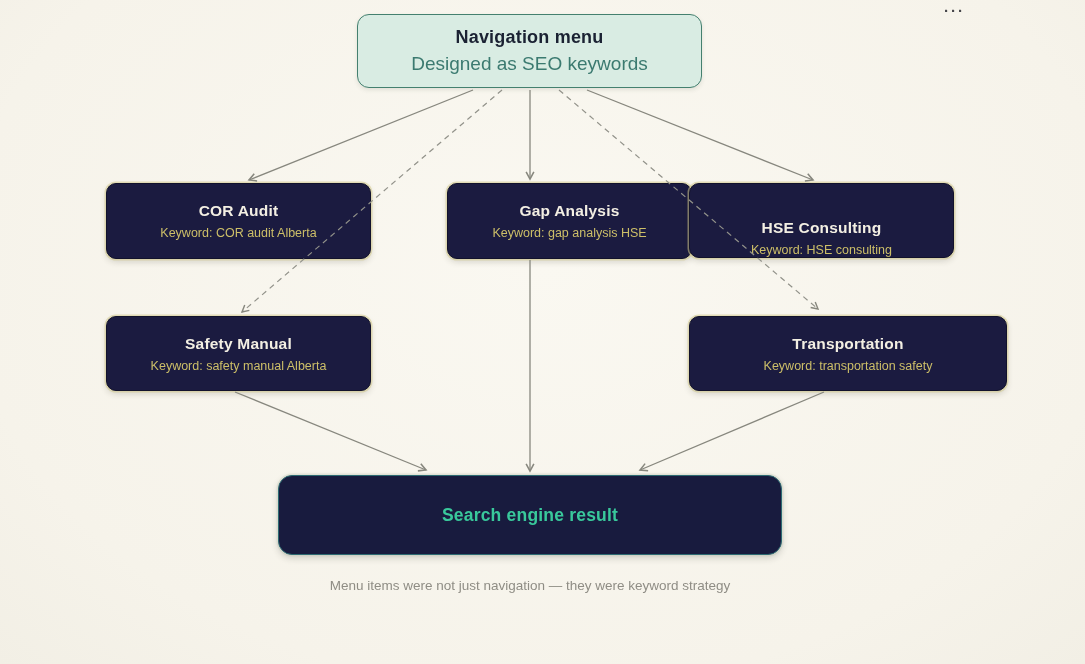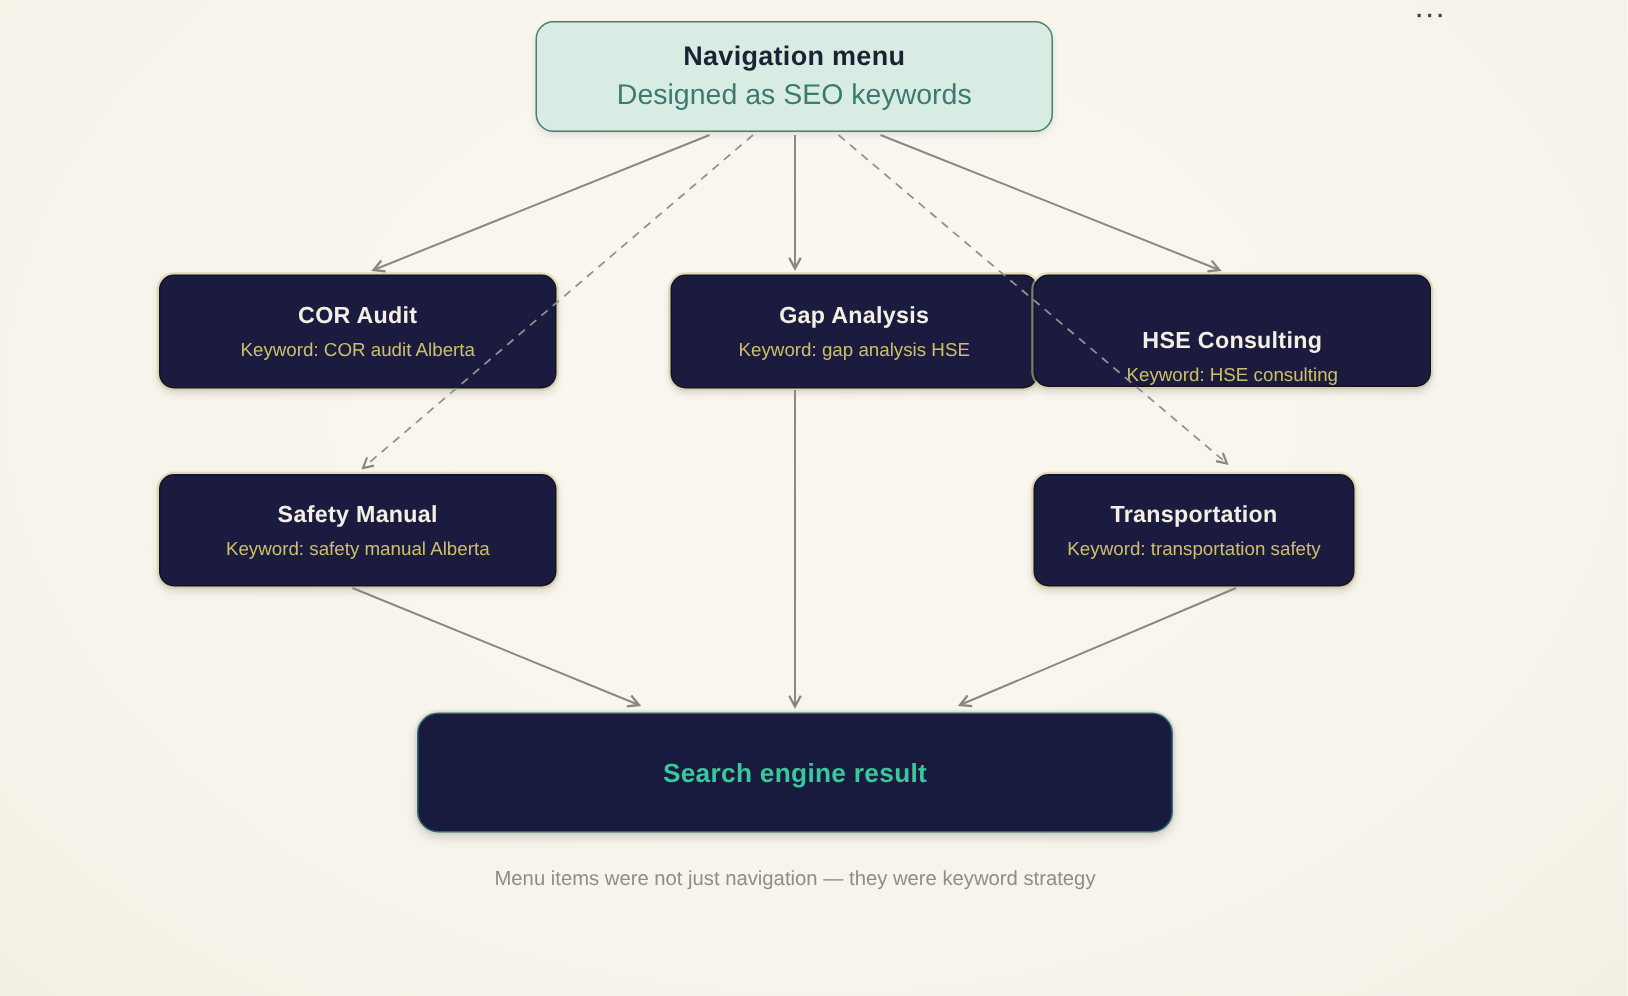--- a/index.html
+++ b/index.html
@@ -58,21 +58,21 @@
   .node-dark .title {
     font-size: 15.5px; font-weight: bold; color: #f3efe3; letter-spacing: 0.2px;
   }
   .node-dark .sub {
     font-size: 12.5px; color: #cdbf68;
   }
   .node-cor    { left: 106px; top: 183px; width: 265px; height: 76px; }
   .node-gap    { left: 399px; top: 183px; width: 245px; height: 76px; margin-left: 48px; }
   .node-hse    { left: 689px; top: 183px; width: 265px; height: 75px; justify-content: flex-end; }
   .node-safety { left: 106px; top: 316px; width: 265px; height: 75px; }
-  .node-trans  { left: 689px; top: 316px; width: 214px; height: 75px; }
+  .node-trans  { left: 689px; top: 316px; width: 318px; height: 75px; }
   .node-search {
     left: 278px; top: 475px; width: 504px; height: 80px;
     background: #181b3e;
     border: 1.5px solid #2d6a72;
     border-radius: 14px;
     gap: 6px;
     box-shadow: 0 0 0 1.5px rgba(196,204,184,0.35), 0 3px 7px rgba(40,45,40,0.2);
     justify-content: center;
   }
   .node-search .title {

